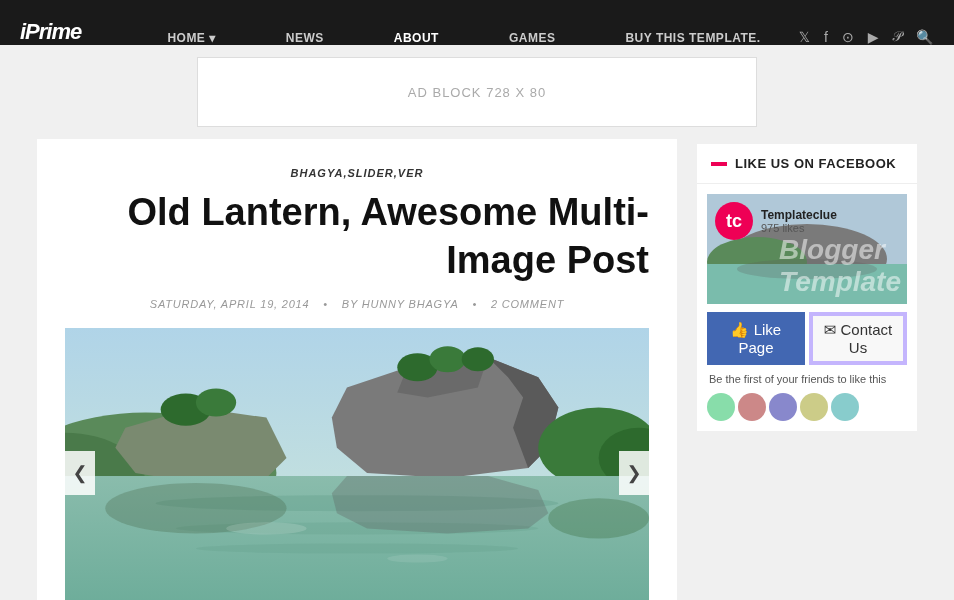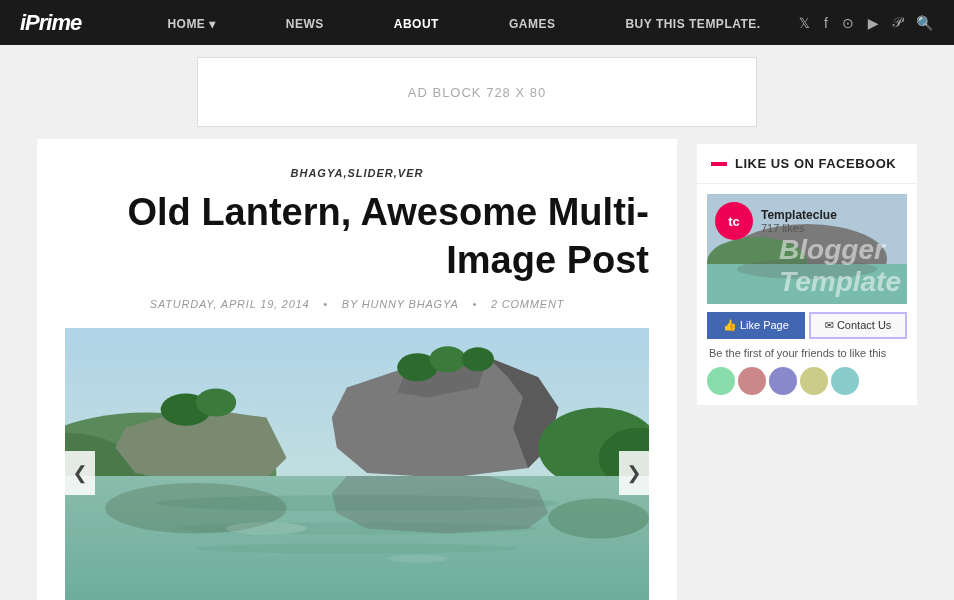--- a/index.html
+++ b/index.html
@@ -3,21 +3,21 @@
   <meta charset="utf-8">
   <style>
     * { margin: 0; padding: 0; box-sizing: border-box; }
     body { font-family: Arial, sans-serif; background: #f0f0f0; color: #333; font-size: 14px; }
 
     
     nav {
       background: #1a1a1a;
       height: 45px;
       display: flex;
-      align-items: center;
+      align-items: flex-end;
       padding: 0 20px;
       justify-content: space-between;
     }
     .nav-logo {
       color: #fff;
       font-size: 22px;
       font-weight: bold;
       font-style: italic;
       letter-spacing: -1px;
     }
@@ -199,21 +199,21 @@
     }
     .fb-tc-logo {
       width: 38px;
       height: 38px;
       background: #e05;
       border-radius: 50%;
       display: flex;
       align-items: center;
       justify-content: center;
       color: #fff;
-      font-size: 13px;
+      font-size: 18px;
       font-weight: bold;
     }
     .fb-page-info { }
     .fb-page-name {
       font-size: 12px;
       font-weight: bold;
       color: #222;
     }
     .fb-page-likes {
       font-size: 11px;
@@ -228,23 +228,23 @@
       font-weight: bold;
       color: rgba(255,255,255,0.5);
     }
     .fb-actions {
       display: flex;
       gap: 4px;
       margin-bottom: 8px;
     }
     .fb-btn {
       flex: 1;
-      border: 2px solid #c4b5fd;
+      border: 4px solid #c4b5fd;
       background: #f8f8f8;
-      font-size: 11px;
+      font-size: 15px;
       padding: 5px 4px;
       text-align: center;
       cursor: pointer;
       color: #333;
       display: flex;
       align-items: center;
       justify-content: center;
       gap: 4px;
     }
     .fb-btn-blue { background: #4267B2; color: #fff; border-color: #4267B2; }
@@ -401,21 +401,21 @@
             <ellipse cx="50" cy="68" rx="50" ry="25" fill="#5a8a5a"></ellipse>
             <rect x="0" y="70" width="200" height="40" fill="#7abcac"></rect>
             <ellipse cx="100" cy="75" rx="70" ry="10" fill="rgba(90,90,90,0.25)"></ellipse>
           </svg>
           <div class="fb-page-overlay">
             <div class="fb-tc-logo">
               <span>tc</span>
             </div>
             <div class="fb-page-info">
               <div class="fb-page-name">Templateclue</div>
-              <div class="fb-page-likes">717 likes</div>
+              <div class="fb-page-likes">975 likes</div>
             </div>
           </div>
           <div class="fb-bg-text">Blogger<br>Template</div>
         </div>
         <div class="fb-actions">
           <button class="fb-btn fb-btn-blue">
             <span>👍 Like Page</span>
           </button>
           <button class="fb-btn">
             <span>✉ Contact Us</span>

